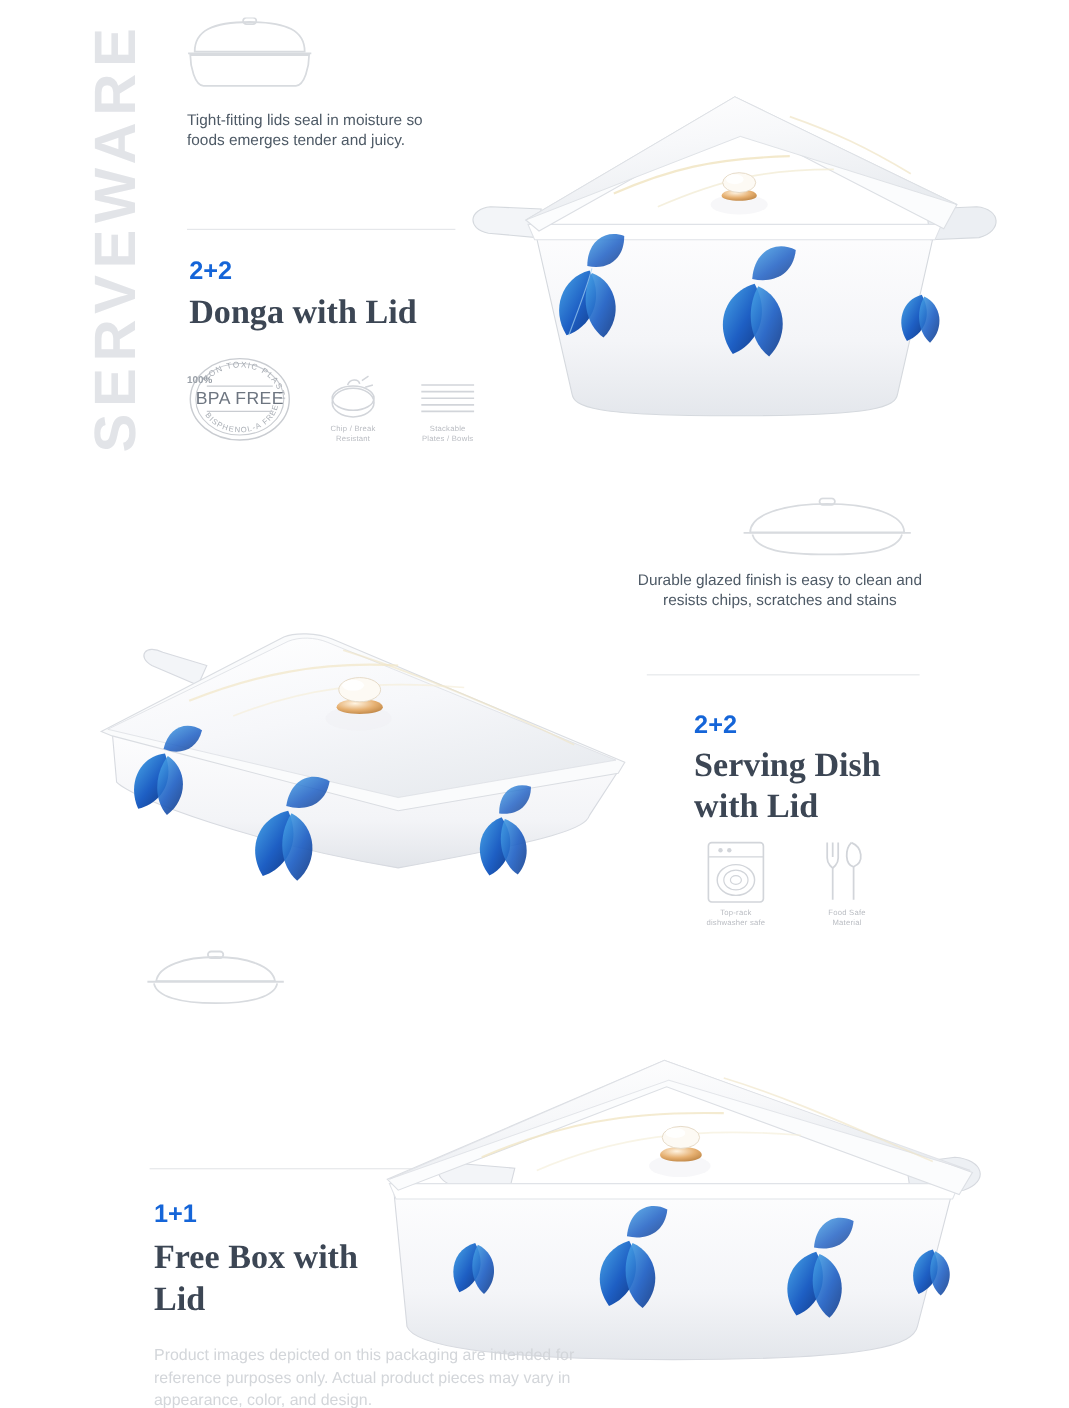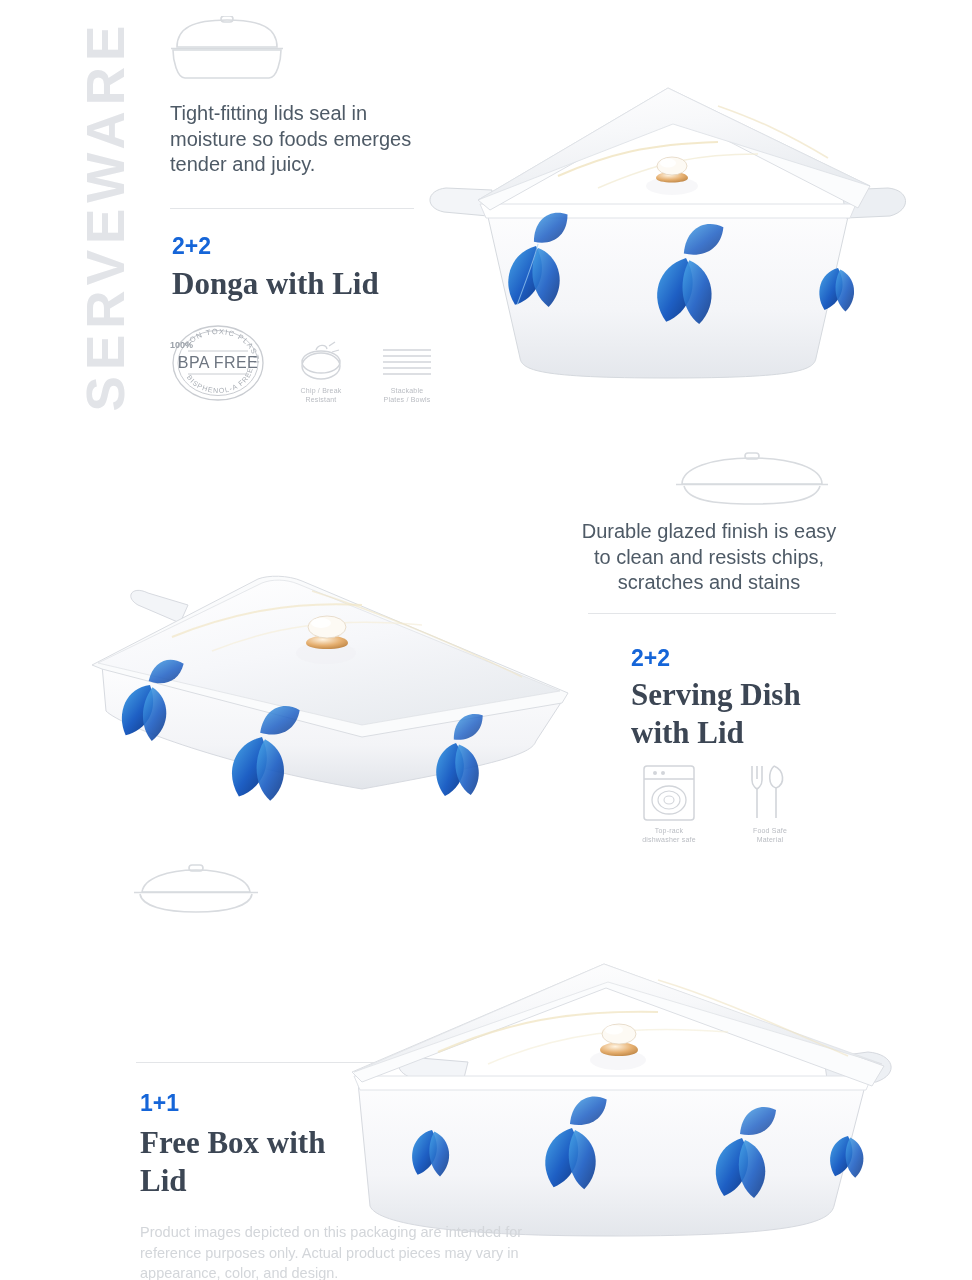--- a/index.html
+++ b/index.html
@@ -29,21 +29,21 @@
     letter-spacing: 6px;
     color: #e2e4e8;
     text-align: center;
     white-space: nowrap;
     user-select: none;
   }
 
   
   .feat-text {
     position: absolute;
-    font-size: 20px;
+    font-size: 14px;
     line-height: 1.28;
     color: #4e5a66;
     font-family: "Liberation Sans", sans-serif;
   }
   .rule {
     position: absolute;
     height: 1px;
     background: #e3e5e8;
   }
   .qty {

